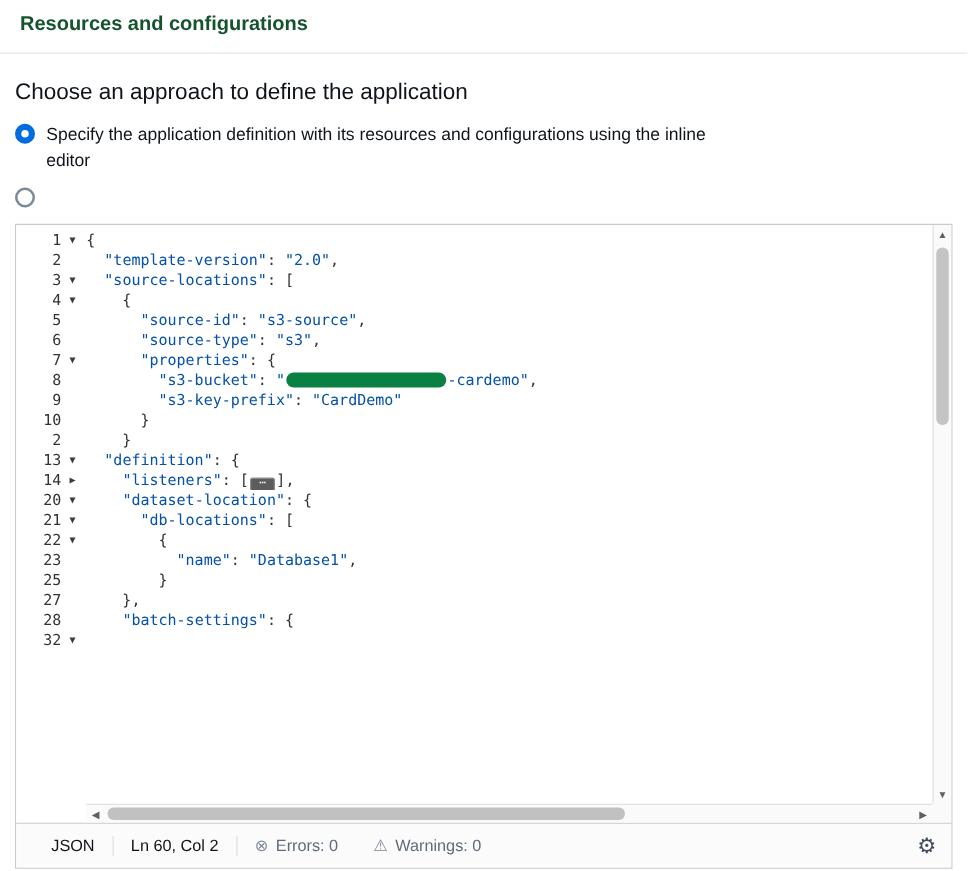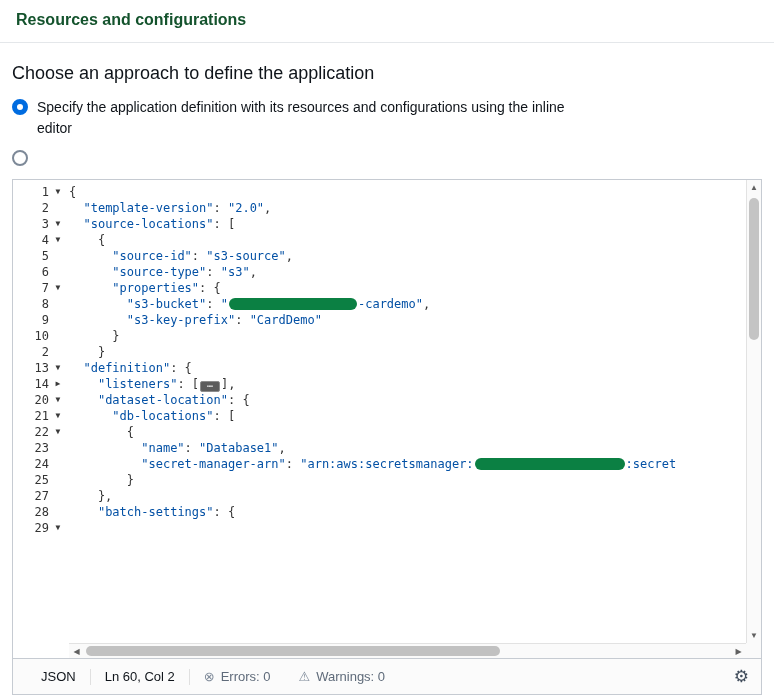--- a/index.html
+++ b/index.html
@@ -189,27 +189,20 @@
             </div>
             <div class="row">
               <div class="gutter">
                 <span class="lnum">23</span>
                 <span class="fold"></span>
               </div>
               <div class="code"><span class="p">          </span><span class="s">"name"</span><span class="p">: </span><span class="s">"Database1"</span><span class="p">,</span></div>
             </div>
             <div class="row">
               <div class="gutter">
-                <span class="lnum">24</span>
-                <span class="fold"></span>
-              </div>
-              <div class="code"><span class="p">          </span><span class="s">"secret-manager-arn"</span><span class="p">: </span><span class="s">"arn:aws:secretsmanager:</span><span class="redact" style="width: 150px;"></span><span class="s">:secret</span></div>
-            </div>
-            <div class="row">
-              <div class="gutter">
                 <span class="lnum">25</span>
                 <span class="fold"></span>
               </div>
               <div class="code"><span class="p">        }</span></div>
             </div>
             <div class="row">
               <div class="gutter">
                 <span class="lnum">27</span>
                 <span class="fold"></span>
               </div>
@@ -217,21 +210,21 @@
             </div>
             <div class="row">
               <div class="gutter">
                 <span class="lnum">28</span>
                 <span class="fold"></span>
               </div>
               <div class="code"><span class="p">    </span><span class="s">"batch-settings"</span><span class="p">: {</span></div>
             </div>
             <div class="row">
               <div class="gutter">
-                <span class="lnum">29</span>
+                <span class="lnum">32</span>
                 <span class="fold">▼</span>
               </div>
               <div class="code"></div>
             </div>
           </div>
 
         <div class="vscroll">
           <div class="arrow up">▲</div>
           <div class="thumb"></div>
           <div class="arrow down">▼</div>

